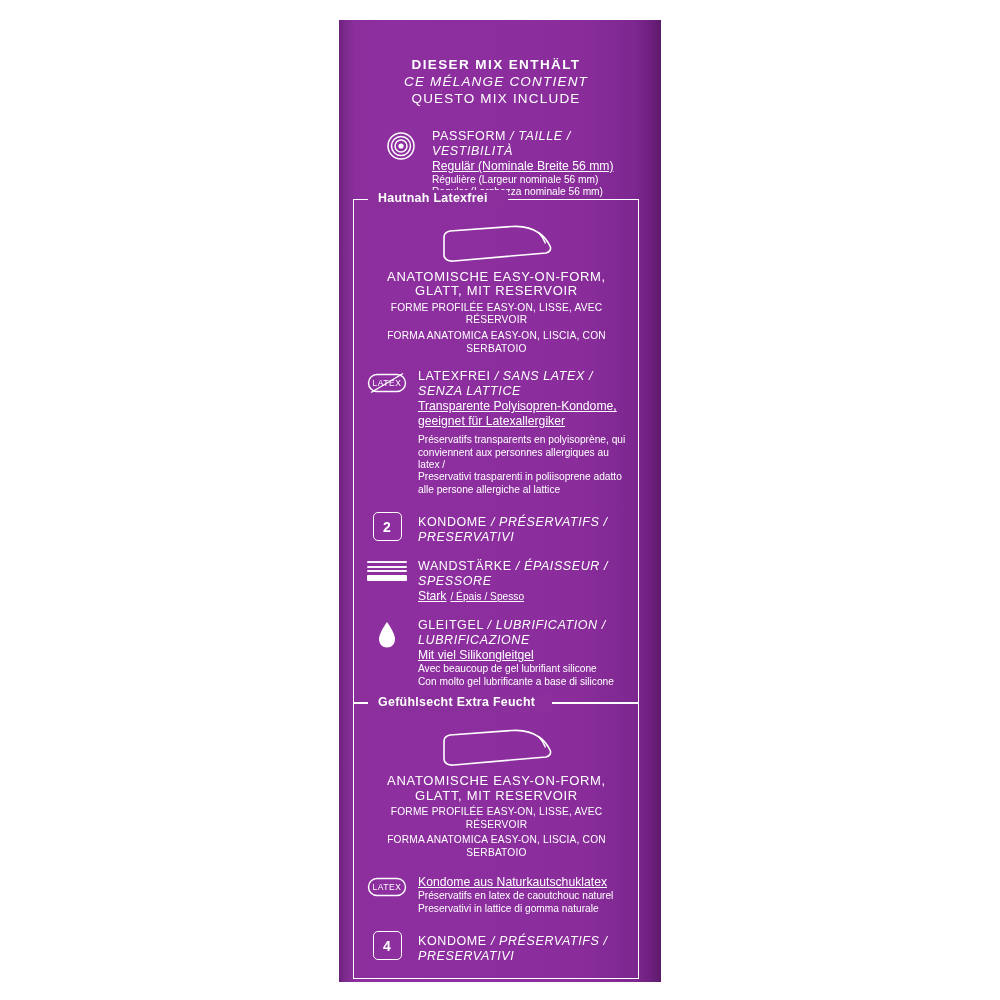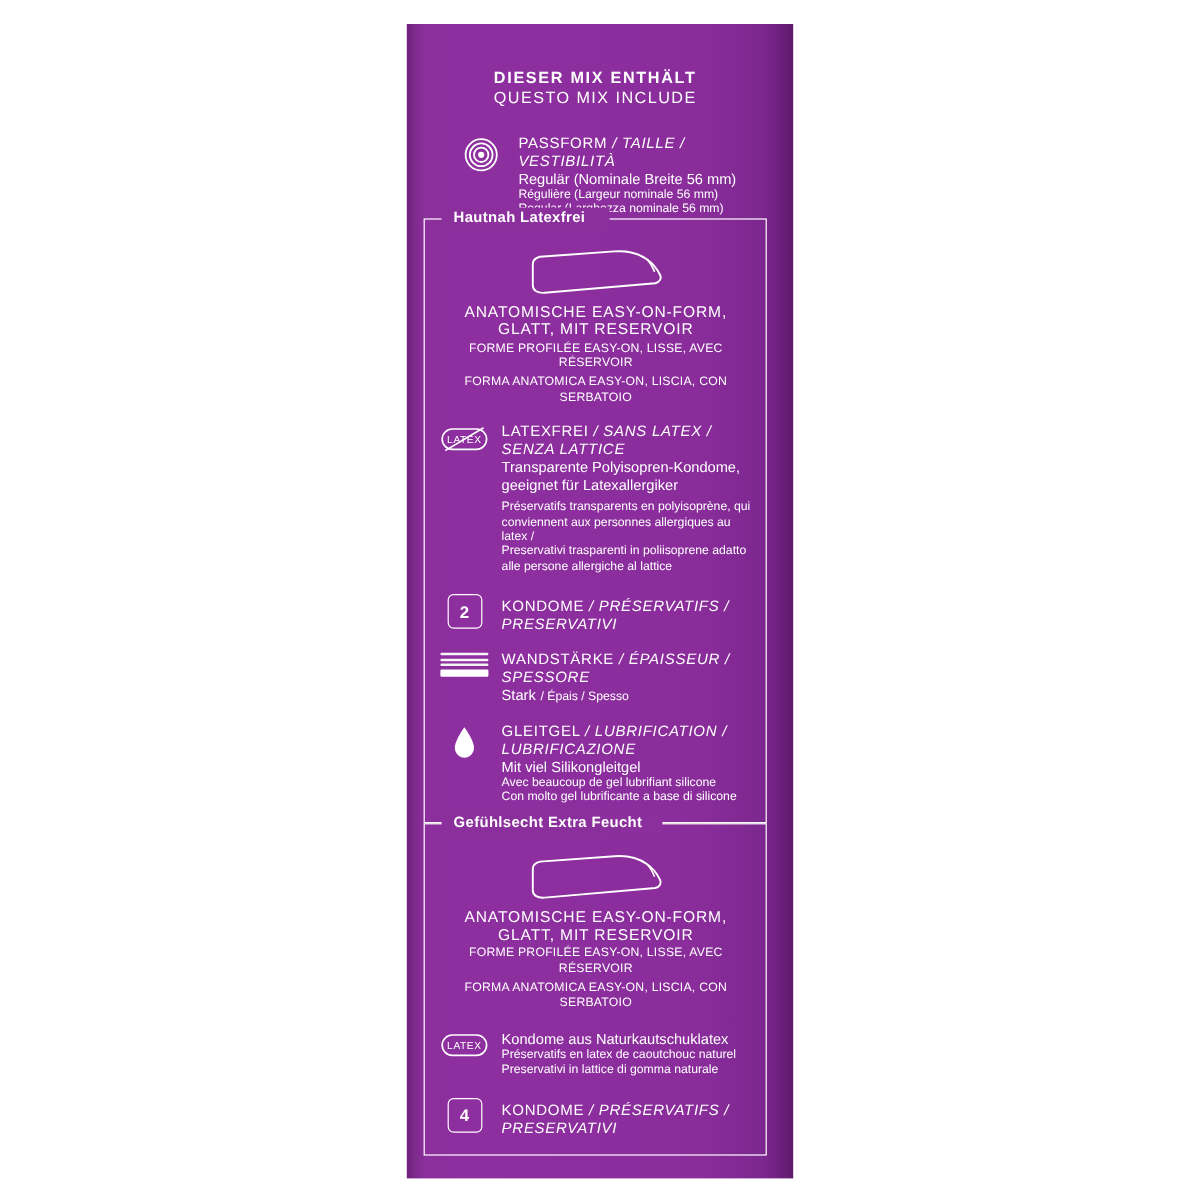--- a/index.html
+++ b/index.html
@@ -85,20 +85,21 @@
   .t-title {
     font-size: 12.5px;
     letter-spacing: .6px;
     line-height: 15px;
   }
   .t-title b { font-weight: 400; }
   .t-title i { font-style: italic; font-weight: 400; }
   .t-de {
     font-size: 12.2px;
     line-height: 15px;
+    text-decoration: underline;
   }
   .t-sm {
     font-size: 10.2px;
     line-height: 12.4px;
   }
 
   
   .passform {
     margin-top: 22px;
     padding-left: 26px;
@@ -185,20 +186,21 @@
 </style>
 </head>
 <body>
 
 <div class="stage">
   <div class="box">
     <div class="box-inner">
 
       <div class="hdr">
         <div class="l1">DIESER MIX ENTHÄLT</div>
+        <div class="l2">CE MÉLANGE CONTIENT</div>
         <div class="l3">QUESTO MIX INCLUDE</div>
       </div>
 
       <div class="row passform">
         <div class="icon-col">
           <svg width="30" height="30" viewBox="0 0 30 30">
             <circle cx="15" cy="15" r="13" fill="none" stroke="#fff" stroke-width="1.5"></circle>
             <circle cx="15" cy="15" r="9.5" fill="none" stroke="#fff" stroke-width="1.5"></circle>
             <circle cx="15" cy="15" r="6" fill="none" stroke="#fff" stroke-width="1.5"></circle>
             <circle cx="15" cy="15" r="2.6" fill="#fff"></circle>

